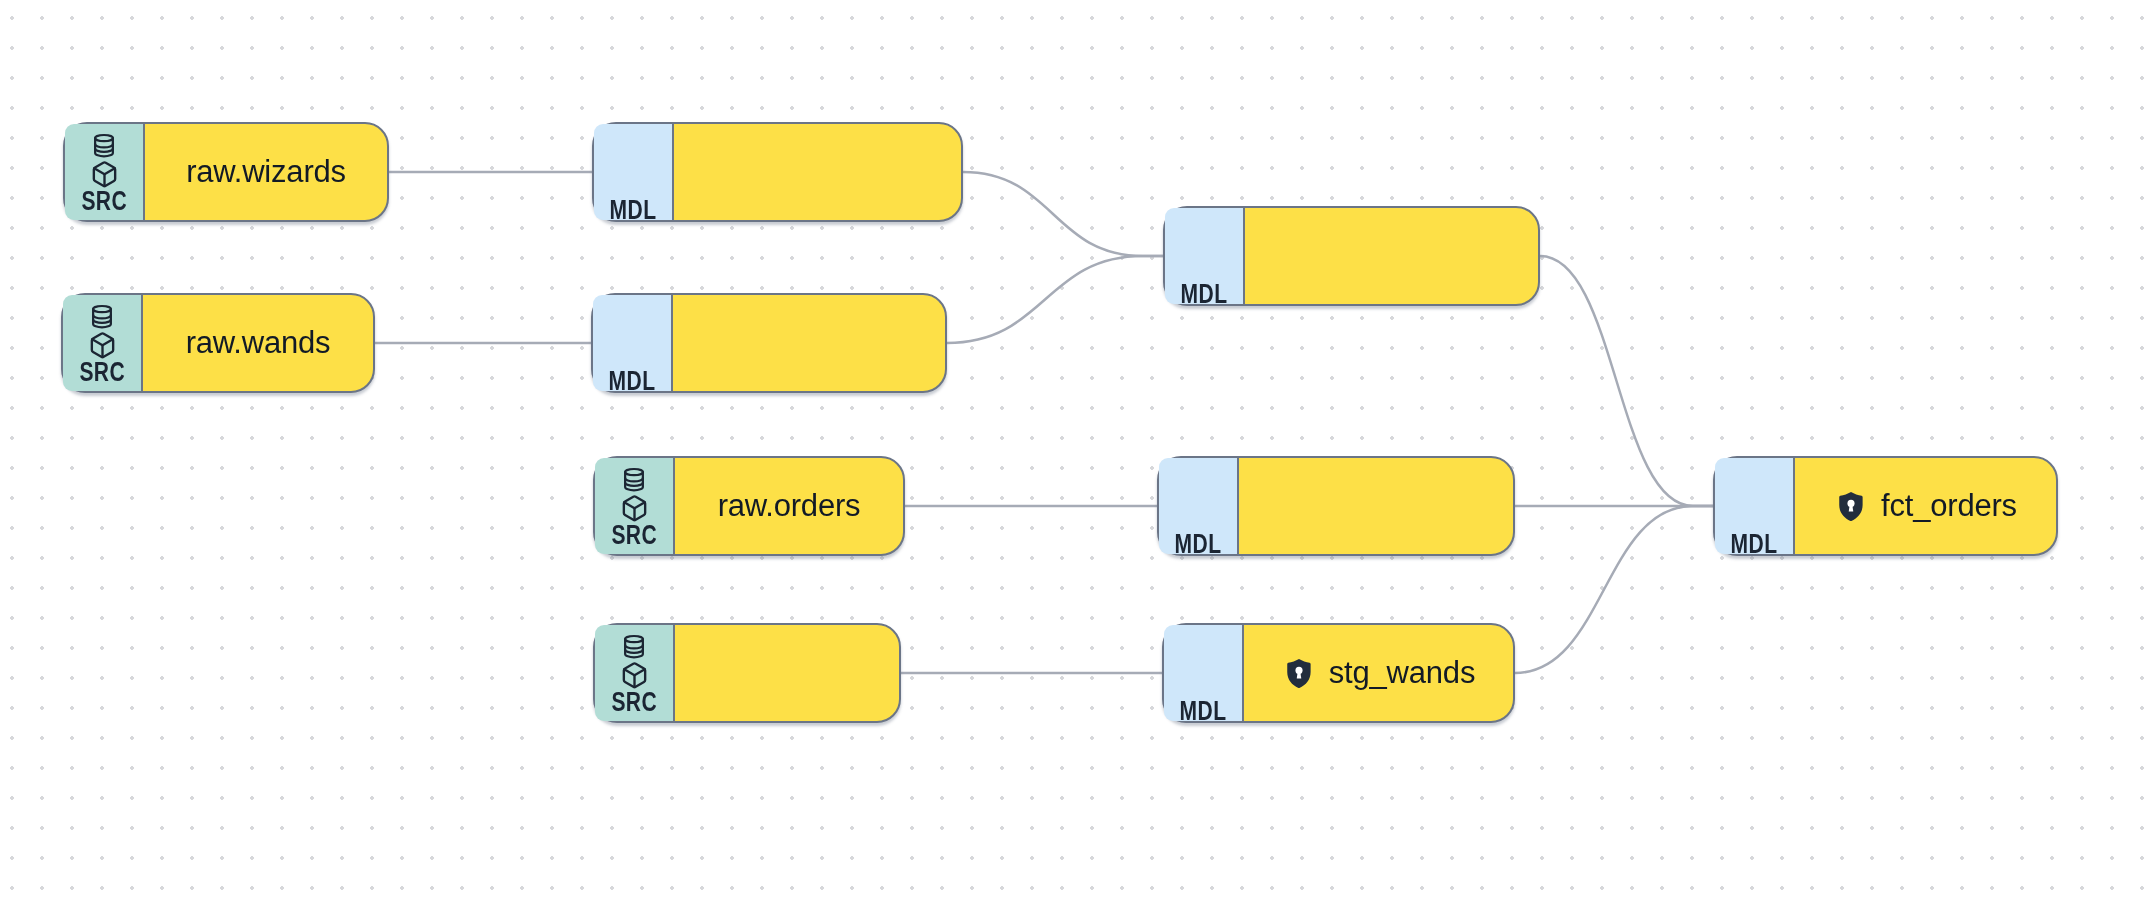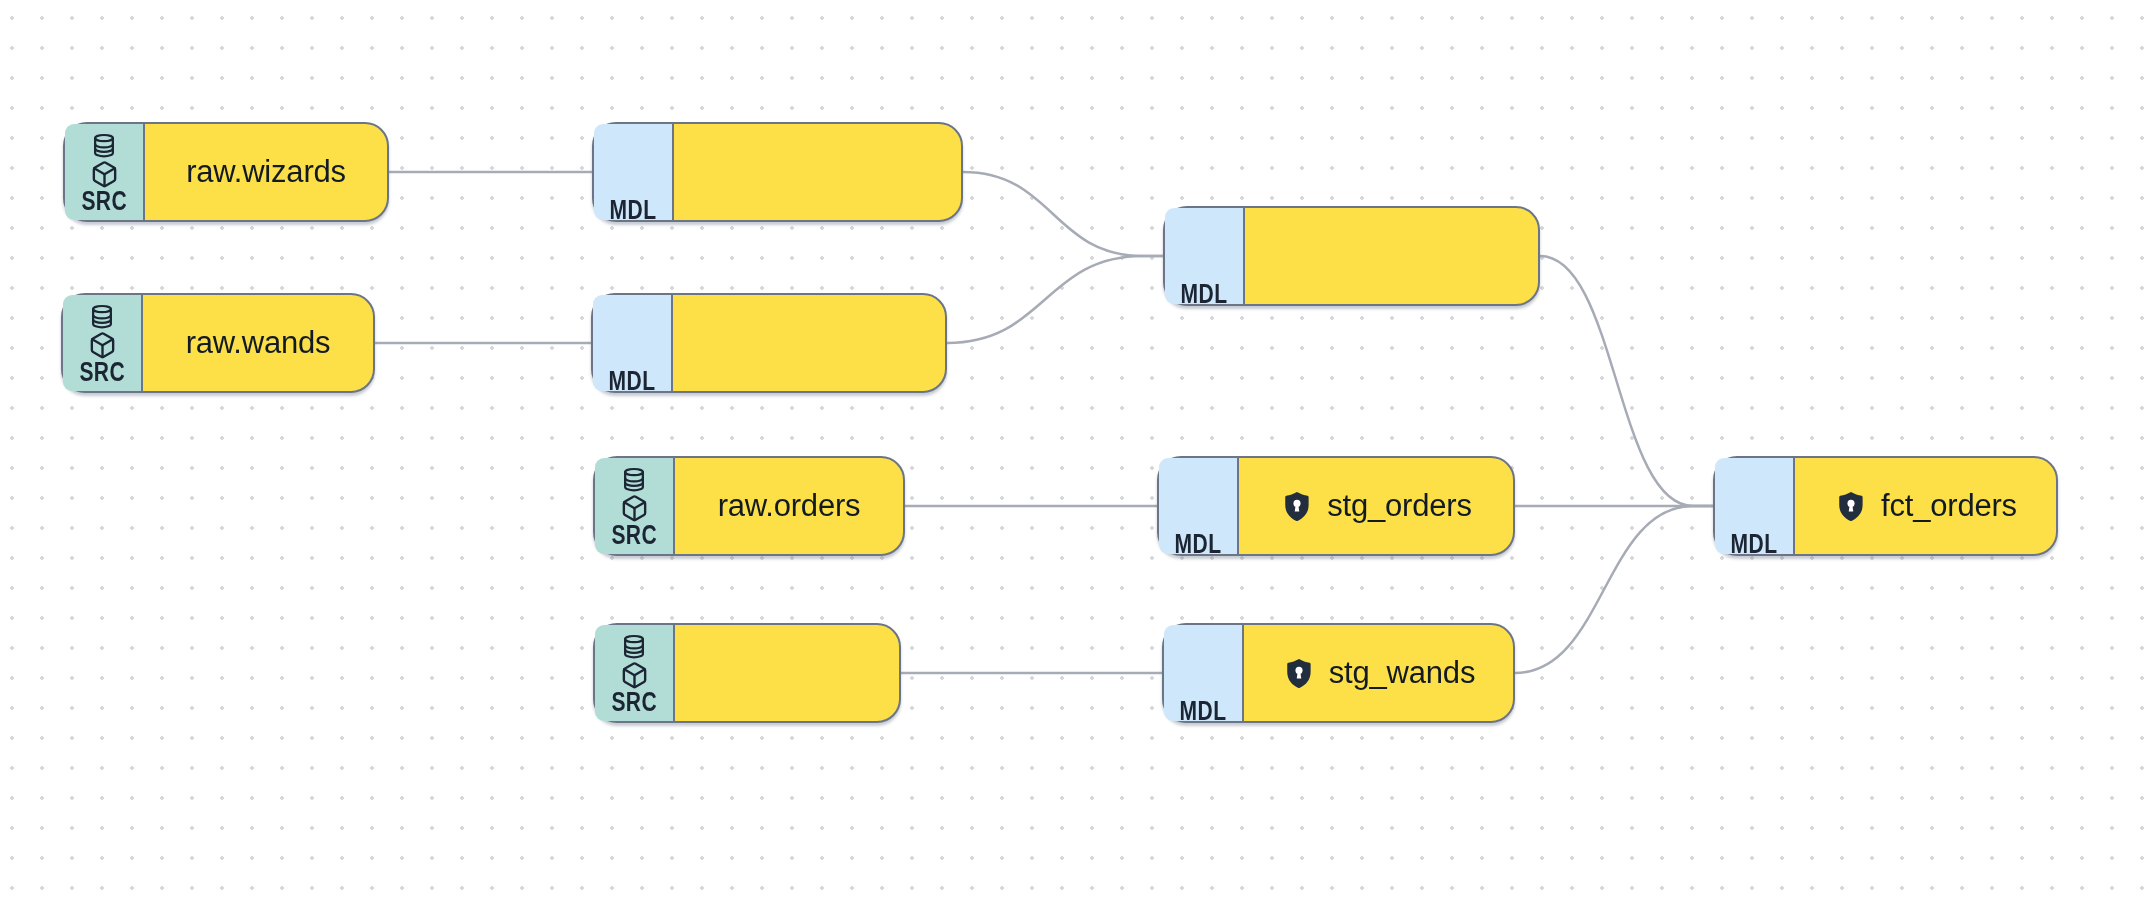--- a/index.html
+++ b/index.html
@@ -207,86 +207,78 @@
         <path d="M4 10 c0 1.7 3.6 3 8 3 s8-1.3 8-3"></path>
         <path d="M4 14 c0 1.7 3.6 3 8 3 s8-1.3 8-3"></path>
       </svg>
       <svg class="icon-cube" width="47" height="47" viewBox="0 0 24 24" fill="none" stroke="#1b2533" stroke-width="2" stroke-linecap="round" stroke-linejoin="round">
         <path d="M21 8a2 2 0 0 0-1-1.73l-7-4a2 2 0 0 0-2 0l-7 4A2 2 0 0 0 3 8v8a2 2 0 0 0 1 1.73l7 4a2 2 0 0 0 2 0l7-4A2 2 0 0 0 21 16Z"></path>
         <path d="m3.3 7 8.7 5 8.7-5"></path>
         <path d="M12 22V12"></path>
       </svg>
       <span class="badge">MDL</span>
     </div>
+  </div>
+    <div class="node" style="left: 593px; top: 623px; width: 308px;">
+    <div class="panel src">
+      <svg class="icon-db" width="42" height="44" viewBox="0 0 24 24" fill="none" stroke="#1b2533" stroke-width="2" stroke-linecap="round" stroke-linejoin="round">
+        <ellipse cx="12" cy="4.6" rx="8" ry="2.8"></ellipse>
+        <path d="M4 4.6 V18 c0 1.7 3.6 3 8 3 s8-1.3 8-3 V4.6"></path>
+        <path d="M4 10 c0 1.7 3.6 3 8 3 s8-1.3 8-3"></path>
+        <path d="M4 14 c0 1.7 3.6 3 8 3 s8-1.3 8-3"></path>
+      </svg>
+      <svg class="icon-cube hidden" width="47" height="47" viewBox="0 0 24 24" fill="none" stroke="#1b2533" stroke-width="2" stroke-linecap="round" stroke-linejoin="round">
+        <path d="M21 8a2 2 0 0 0-1-1.73l-7-4a2 2 0 0 0-2 0l-7 4A2 2 0 0 0 3 8v8a2 2 0 0 0 1 1.73l7 4a2 2 0 0 0 2 0l7-4A2 2 0 0 0 21 16Z"></path>
+        <path d="m3.3 7 8.7 5 8.7-5"></path>
+        <path d="M12 22V12"></path>
+      </svg>
+      <span class="badge">SRC</span>
+    </div>
+  </div>
+    <div class="node" style="left: 1162px; top: 623px; width: 353px;">
+    <div class="panel mdl">
+      <svg class="icon-db hidden" width="42" height="44" viewBox="0 0 24 24" fill="none" stroke="#1b2533" stroke-width="2" stroke-linecap="round" stroke-linejoin="round">
+        <ellipse cx="12" cy="4.6" rx="8" ry="2.8"></ellipse>
+        <path d="M4 4.6 V18 c0 1.7 3.6 3 8 3 s8-1.3 8-3 V4.6"></path>
+        <path d="M4 10 c0 1.7 3.6 3 8 3 s8-1.3 8-3"></path>
+        <path d="M4 14 c0 1.7 3.6 3 8 3 s8-1.3 8-3"></path>
+      </svg>
+      <svg class="icon-cube" width="47" height="47" viewBox="0 0 24 24" fill="none" stroke="#1b2533" stroke-width="2" stroke-linecap="round" stroke-linejoin="round">
+        <path d="M21 8a2 2 0 0 0-1-1.73l-7-4a2 2 0 0 0-2 0l-7 4A2 2 0 0 0 3 8v8a2 2 0 0 0 1 1.73l7 4a2 2 0 0 0 2 0l7-4A2 2 0 0 0 21 16Z"></path>
+        <path d="m3.3 7 8.7 5 8.7-5"></path>
+        <path d="M12 22V12"></path>
+      </svg>
+      <span class="badge">MDL</span>
+    </div>
     <div class="nbody">
       <svg class="shield" width="34" height="37" viewBox="0 0 24 24">
         <path fill="#222d3d" d="M12 1.7c-2.4 1.4-5 2.3-7.6 2.7-.4.1-.7.4-.7.9v5.6c0 5.4 3.3 9.2 7.9 11.3.2.1.5.1.7 0 4.6-2.1 7.9-5.9 7.9-11.3V5.3c0-.5-.3-.8-.7-.9C17 4 14.4 3.1 12 1.7z"></path>
         <circle cx="12" cy="9.8" r="2.5" fill="#ffffff"></circle>
         <path fill="#ffffff" d="M11 11.3 h2 l.6 4.3 h-3.2 z"></path>
       </svg>
-      <span class="label">stg_orders</span>
-    </div>
-  </div>
-    <div class="node" style="left: 593px; top: 623px; width: 308px;">
-    <div class="panel src">
-      <svg class="icon-db" width="42" height="44" viewBox="0 0 24 24" fill="none" stroke="#1b2533" stroke-width="2" stroke-linecap="round" stroke-linejoin="round">
-        <ellipse cx="12" cy="4.6" rx="8" ry="2.8"></ellipse>
-        <path d="M4 4.6 V18 c0 1.7 3.6 3 8 3 s8-1.3 8-3 V4.6"></path>
-        <path d="M4 10 c0 1.7 3.6 3 8 3 s8-1.3 8-3"></path>
-        <path d="M4 14 c0 1.7 3.6 3 8 3 s8-1.3 8-3"></path>
-      </svg>
-      <svg class="icon-cube hidden" width="47" height="47" viewBox="0 0 24 24" fill="none" stroke="#1b2533" stroke-width="2" stroke-linecap="round" stroke-linejoin="round">
-        <path d="M21 8a2 2 0 0 0-1-1.73l-7-4a2 2 0 0 0-2 0l-7 4A2 2 0 0 0 3 8v8a2 2 0 0 0 1 1.73l7 4a2 2 0 0 0 2 0l7-4A2 2 0 0 0 21 16Z"></path>
-        <path d="m3.3 7 8.7 5 8.7-5"></path>
-        <path d="M12 22V12"></path>
-      </svg>
-      <span class="badge">SRC</span>
-    </div>
-  </div>
-    <div class="node" style="left: 1162px; top: 623px; width: 353px;">
+      <span class="label">stg_wands</span>
+    </div>
+  </div>
+    <div class="node" style="left: 1713px; top: 456px; width: 345px;">
     <div class="panel mdl">
       <svg class="icon-db hidden" width="42" height="44" viewBox="0 0 24 24" fill="none" stroke="#1b2533" stroke-width="2" stroke-linecap="round" stroke-linejoin="round">
         <ellipse cx="12" cy="4.6" rx="8" ry="2.8"></ellipse>
         <path d="M4 4.6 V18 c0 1.7 3.6 3 8 3 s8-1.3 8-3 V4.6"></path>
         <path d="M4 10 c0 1.7 3.6 3 8 3 s8-1.3 8-3"></path>
         <path d="M4 14 c0 1.7 3.6 3 8 3 s8-1.3 8-3"></path>
       </svg>
       <svg class="icon-cube" width="47" height="47" viewBox="0 0 24 24" fill="none" stroke="#1b2533" stroke-width="2" stroke-linecap="round" stroke-linejoin="round">
         <path d="M21 8a2 2 0 0 0-1-1.73l-7-4a2 2 0 0 0-2 0l-7 4A2 2 0 0 0 3 8v8a2 2 0 0 0 1 1.73l7 4a2 2 0 0 0 2 0l7-4A2 2 0 0 0 21 16Z"></path>
         <path d="m3.3 7 8.7 5 8.7-5"></path>
         <path d="M12 22V12"></path>
       </svg>
       <span class="badge">MDL</span>
     </div>
     <div class="nbody">
       <svg class="shield" width="34" height="37" viewBox="0 0 24 24">
         <path fill="#222d3d" d="M12 1.7c-2.4 1.4-5 2.3-7.6 2.7-.4.1-.7.4-.7.9v5.6c0 5.4 3.3 9.2 7.9 11.3.2.1.5.1.7 0 4.6-2.1 7.9-5.9 7.9-11.3V5.3c0-.5-.3-.8-.7-.9C17 4 14.4 3.1 12 1.7z"></path>
         <circle cx="12" cy="9.8" r="2.5" fill="#ffffff"></circle>
         <path fill="#ffffff" d="M11 11.3 h2 l.6 4.3 h-3.2 z"></path>
       </svg>
-      <span class="label">stg_wands</span>
-    </div>
-  </div>
-    <div class="node" style="left: 1713px; top: 456px; width: 345px;">
-    <div class="panel mdl">
-      <svg class="icon-db hidden" width="42" height="44" viewBox="0 0 24 24" fill="none" stroke="#1b2533" stroke-width="2" stroke-linecap="round" stroke-linejoin="round">
-        <ellipse cx="12" cy="4.6" rx="8" ry="2.8"></ellipse>
-        <path d="M4 4.6 V18 c0 1.7 3.6 3 8 3 s8-1.3 8-3 V4.6"></path>
-        <path d="M4 10 c0 1.7 3.6 3 8 3 s8-1.3 8-3"></path>
-        <path d="M4 14 c0 1.7 3.6 3 8 3 s8-1.3 8-3"></path>
-      </svg>
-      <svg class="icon-cube" width="47" height="47" viewBox="0 0 24 24" fill="none" stroke="#1b2533" stroke-width="2" stroke-linecap="round" stroke-linejoin="round">
-        <path d="M21 8a2 2 0 0 0-1-1.73l-7-4a2 2 0 0 0-2 0l-7 4A2 2 0 0 0 3 8v8a2 2 0 0 0 1 1.73l7 4a2 2 0 0 0 2 0l7-4A2 2 0 0 0 21 16Z"></path>
-        <path d="m3.3 7 8.7 5 8.7-5"></path>
-        <path d="M12 22V12"></path>
-      </svg>
-      <span class="badge">MDL</span>
-    </div>
-    <div class="nbody">
-      <svg class="shield" width="34" height="37" viewBox="0 0 24 24">
-        <path fill="#222d3d" d="M12 1.7c-2.4 1.4-5 2.3-7.6 2.7-.4.1-.7.4-.7.9v5.6c0 5.4 3.3 9.2 7.9 11.3.2.1.5.1.7 0 4.6-2.1 7.9-5.9 7.9-11.3V5.3c0-.5-.3-.8-.7-.9C17 4 14.4 3.1 12 1.7z"></path>
-        <circle cx="12" cy="9.8" r="2.5" fill="#ffffff"></circle>
-        <path fill="#ffffff" d="M11 11.3 h2 l.6 4.3 h-3.2 z"></path>
-      </svg>
       <span class="label">fct_orders</span>
     </div>
   </div>
   </div>
 
 </body></html>

